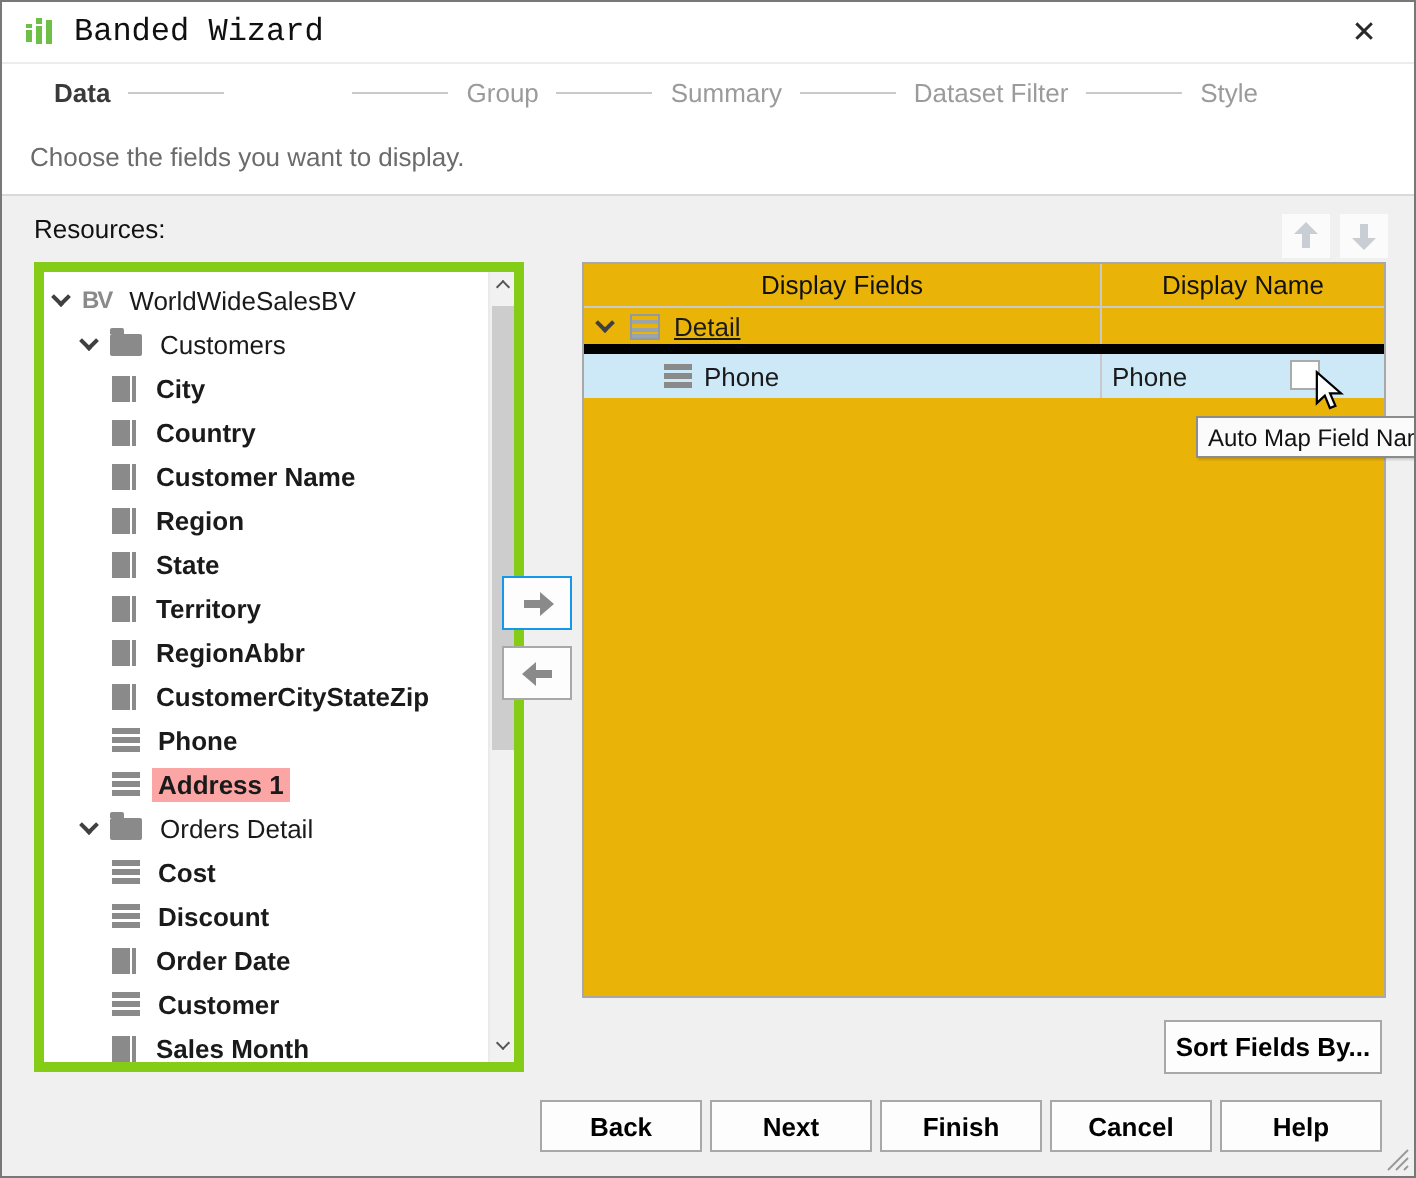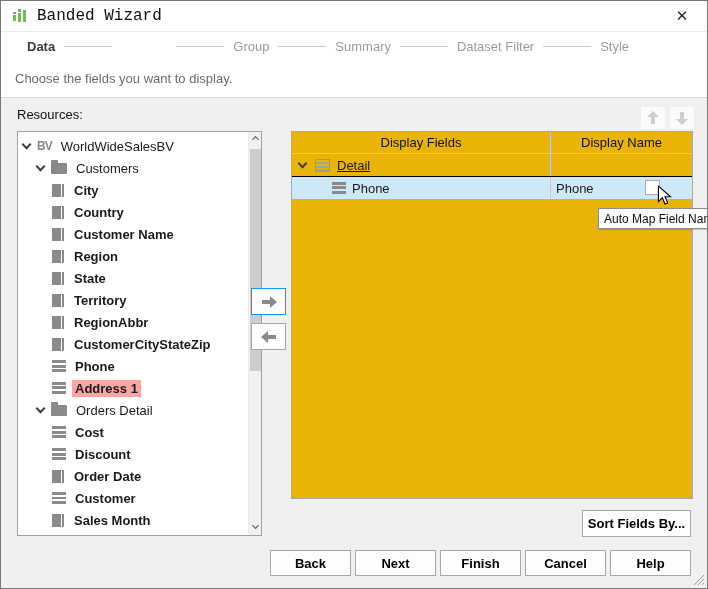--- a/index.html
+++ b/index.html
@@ -23,21 +23,21 @@
   .connector { height: 1px; background: #c9c9c9; flex: 1; margin: 0 9px; min-width: 24px; }
 
   .subtitle { position: absolute; left: 0; top: 58px; right: 0; height: 38px; padding: 12px 0 0 14px; color: #6b6b6b; background: #fff; }
 
   
   .body-bg { position: absolute; left: 0; top: 96px; right: 0; bottom: 0; background: #f0f0f0; border-top: 1px solid #d9d9d9; }
 
   .resources-label { position: absolute; left: 16px; top: 106px; color: #111; }
 
   
-  .tree-panel { position: absolute; left: 16px; top: 130px; width: 245px; height: 405px; background: #fff; border: 1px solid #84cc16; text-align: center; }
+  .tree-panel { position: absolute; left: 16px; top: 130px; width: 245px; height: 405px; background: #fff; border: 5px solid #84cc16; text-align: center; }
   .tree-rows { position: absolute; left: 0; top: 3px; right: 14px; bottom: 0; overflow: hidden; }
   .trow { height: 22px; display: flex; align-items: center; white-space: nowrap; }
   .trow.lvl0 { padding-left: 4px; }
   .trow.lvl1 { padding-left: 18px; }
   .trow.lvl2 { padding-left: 34px; font-weight: bold; }
   .chev { display: inline-block; width: 7px; height: 7px; border-right: 2px solid #404040; border-bottom: 2px solid #404040; transform: rotate(45deg); margin: -3px 7px 0 1px; flex: none; }
   .icon-bv { font-weight: bold; font-size: 12px; color: #8a8a8a; letter-spacing: -1px; margin-right: 6px; flex: none; }
   .icon-folder { position: relative; width: 16px; height: 11px; background: #8a8a8a; border-radius: 1px; margin: 1px 6px 0 0; flex: none; }
   .icon-folder::before { content: ""; position: absolute; top: -3px; left: 0; width: 7px; height: 3px; background: #8a8a8a; border-radius: 1px 1px 0 0; }
   .icon-dim { width: 13px; height: 13px; margin-right: 6px; flex: none;
@@ -65,21 +65,21 @@
   .ud-btn { position: absolute; top: 106px; width: 24px; height: 22px; background: #fbfbfb; border: none; display: flex; align-items: center; justify-content: center; }
   .ud-btn.up { left: 640px; } .ud-btn.down { left: 669px; }
 
   
   .table-panel { position: absolute; left: 290px; top: 130px; width: 402px; height: 368px; background: #eab308; border: 1px solid #a8a8a8; }
   .grid-row { display: grid; grid-template-columns: 258px 1fr; height: 22px; }
   .grid-row .cell { display: flex; align-items: center; overflow: hidden; white-space: nowrap; }
   .grid-row .cell.right { border-left: 1px solid #c9c9c9; position: relative; }
   .grid-header { border-bottom: 1px solid #c9c9c9; }
   .grid-header .cell { justify-content: center; color: #111; }
-  .row-band { height: 23px; border-bottom: 1px solid #000000; text-decoration: underline; }
+  .row-band { height: 23px; border-bottom: 5px solid #000000; text-decoration: underline; }
   .row-band .cell.left { padding-left: 6px; }
   .icon-band { width: 15px; height: 13px; border: 1px solid #8f9aa5; margin: 0 7px 0 2px; flex: none;
                background: linear-gradient(to bottom, transparent 0 2px, #9aa4ad 2px 4px, transparent 4px 6px, #9aa4ad 6px 8px, transparent 8px 9px, #9aa4ad 9px 11px, transparent 11px); }
   .row-field { background: #cde9f8; height: 22px; }
   .row-field .cell.left { padding-left: 40px; }
   .row-field .cell.right { padding-left: 5px; }
   .checkbox { position: absolute; right: 32px; top: 3px; width: 15px; height: 15px; background: #fff; border: 1px solid #ababab; }
 
   
   .tooltip { position: absolute; left: 597px; top: 207px; height: 21px; padding: 3px 5px; background: #fbfbfb; border: 1px solid #8c8c8c; font-size: 12px; white-space: nowrap; color: #111; box-shadow: 1px 1px 1px rgba(0,0,0,0.15); }

